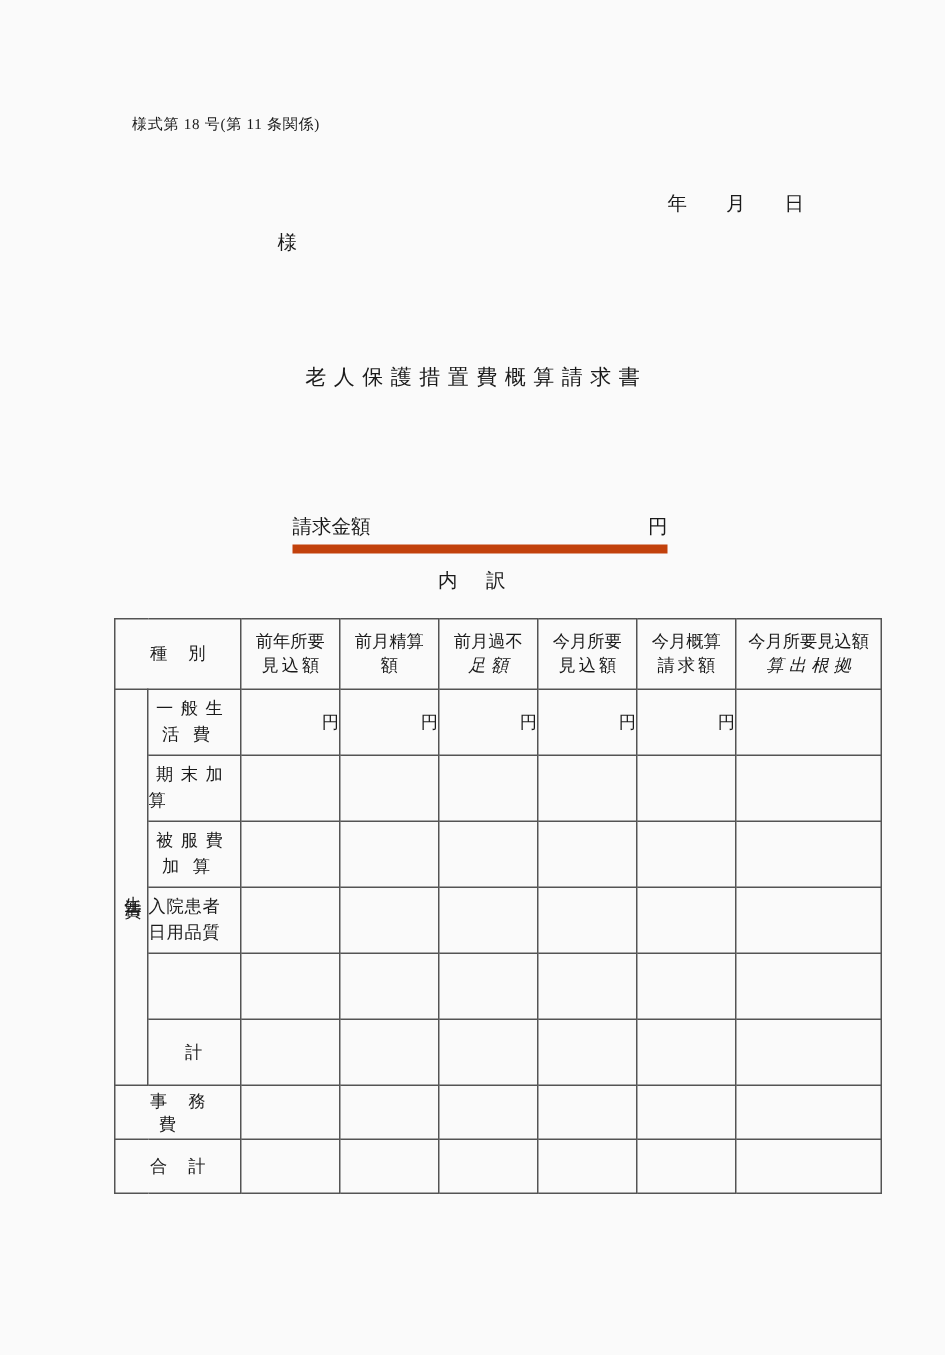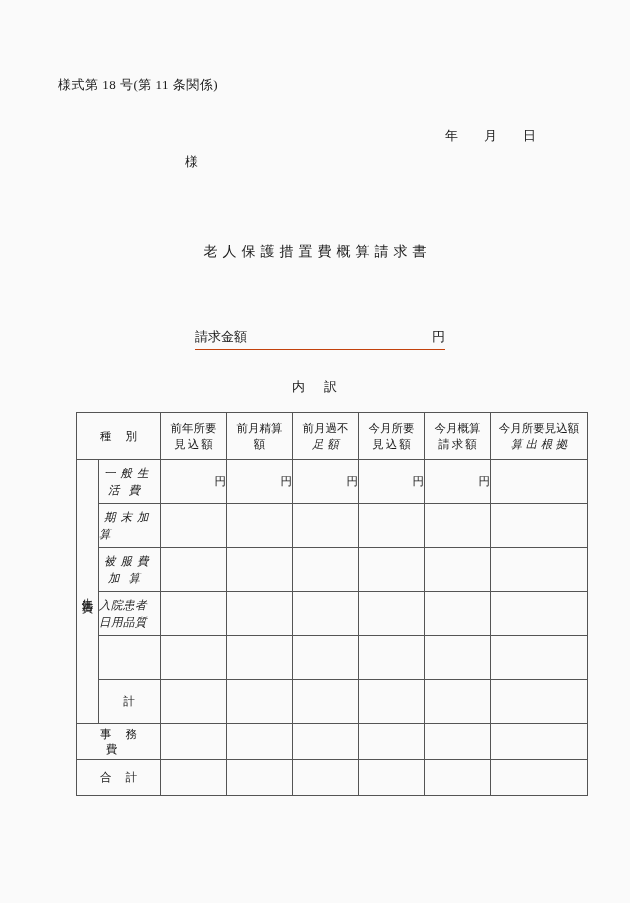--- a/index.html
+++ b/index.html
@@ -19,23 +19,23 @@
   .page {
     position: relative;
     width: 630px;
     height: 903px;
     box-sizing: border-box;
   }
 
   
   .form-no {
     position: absolute;
-    left: 58px;
+    left: 88px;
     top: 76px;
-    font-size: 13px;
+    font-size: 10px;
     letter-spacing: 0.5px;
     white-space: nowrap;
   }
 
   .date-line {
     position: absolute;
     left: 445px;
     top: 115px;
     font-size: 13px;
     white-space: nowrap;
@@ -109,24 +109,24 @@
     line-height: 22px;
     text-align: justify;
   }
   .body-para .indent { display: inline-block; width: 16px; }
   .body-para .gap-year { display: inline-block; width: 52px; }
   .body-para .gap-month { display: inline-block; width: 46px; }
 
   .amount-line {
     position: absolute;
     left: 195px;
-    top: 328px;
+    top: 342px;
     width: 250px;
     font-size: 13px;
-    border-bottom: 1px solid #c2410c;
+    border-bottom: 6px solid #c2410c;
     padding-bottom: 3px;
     display: flex;
     justify-content: space-between;
     align-items: flex-end;
   }
 
   .breakdown-title {
     position: absolute;
     left: 0;
     top: 378px;
@@ -194,21 +194,20 @@
     writing-mode: vertical-rl;
     text-orientation: upright;
     letter-spacing: 2px;
     line-height: 18px;
   }
 
   .sub-cell {
     padding: 4px 6px 4px 6px;
     line-height: 17px;
     font-size: 11.5px;
-    font-style: italic;
   }
   .sub-cell .l1, .sub-cell .l2 { display: block; white-space: nowrap; }
   .sub-just { letter-spacing: 5px; text-indent: 5px; }
   .sub-just2 { letter-spacing: 9px; text-indent: 9px; }
   .sub-plain { letter-spacing: 0.5px; }
 
   .center-cell {
     text-align: center;
     font-size: 12px;
     letter-spacing: 1px;

